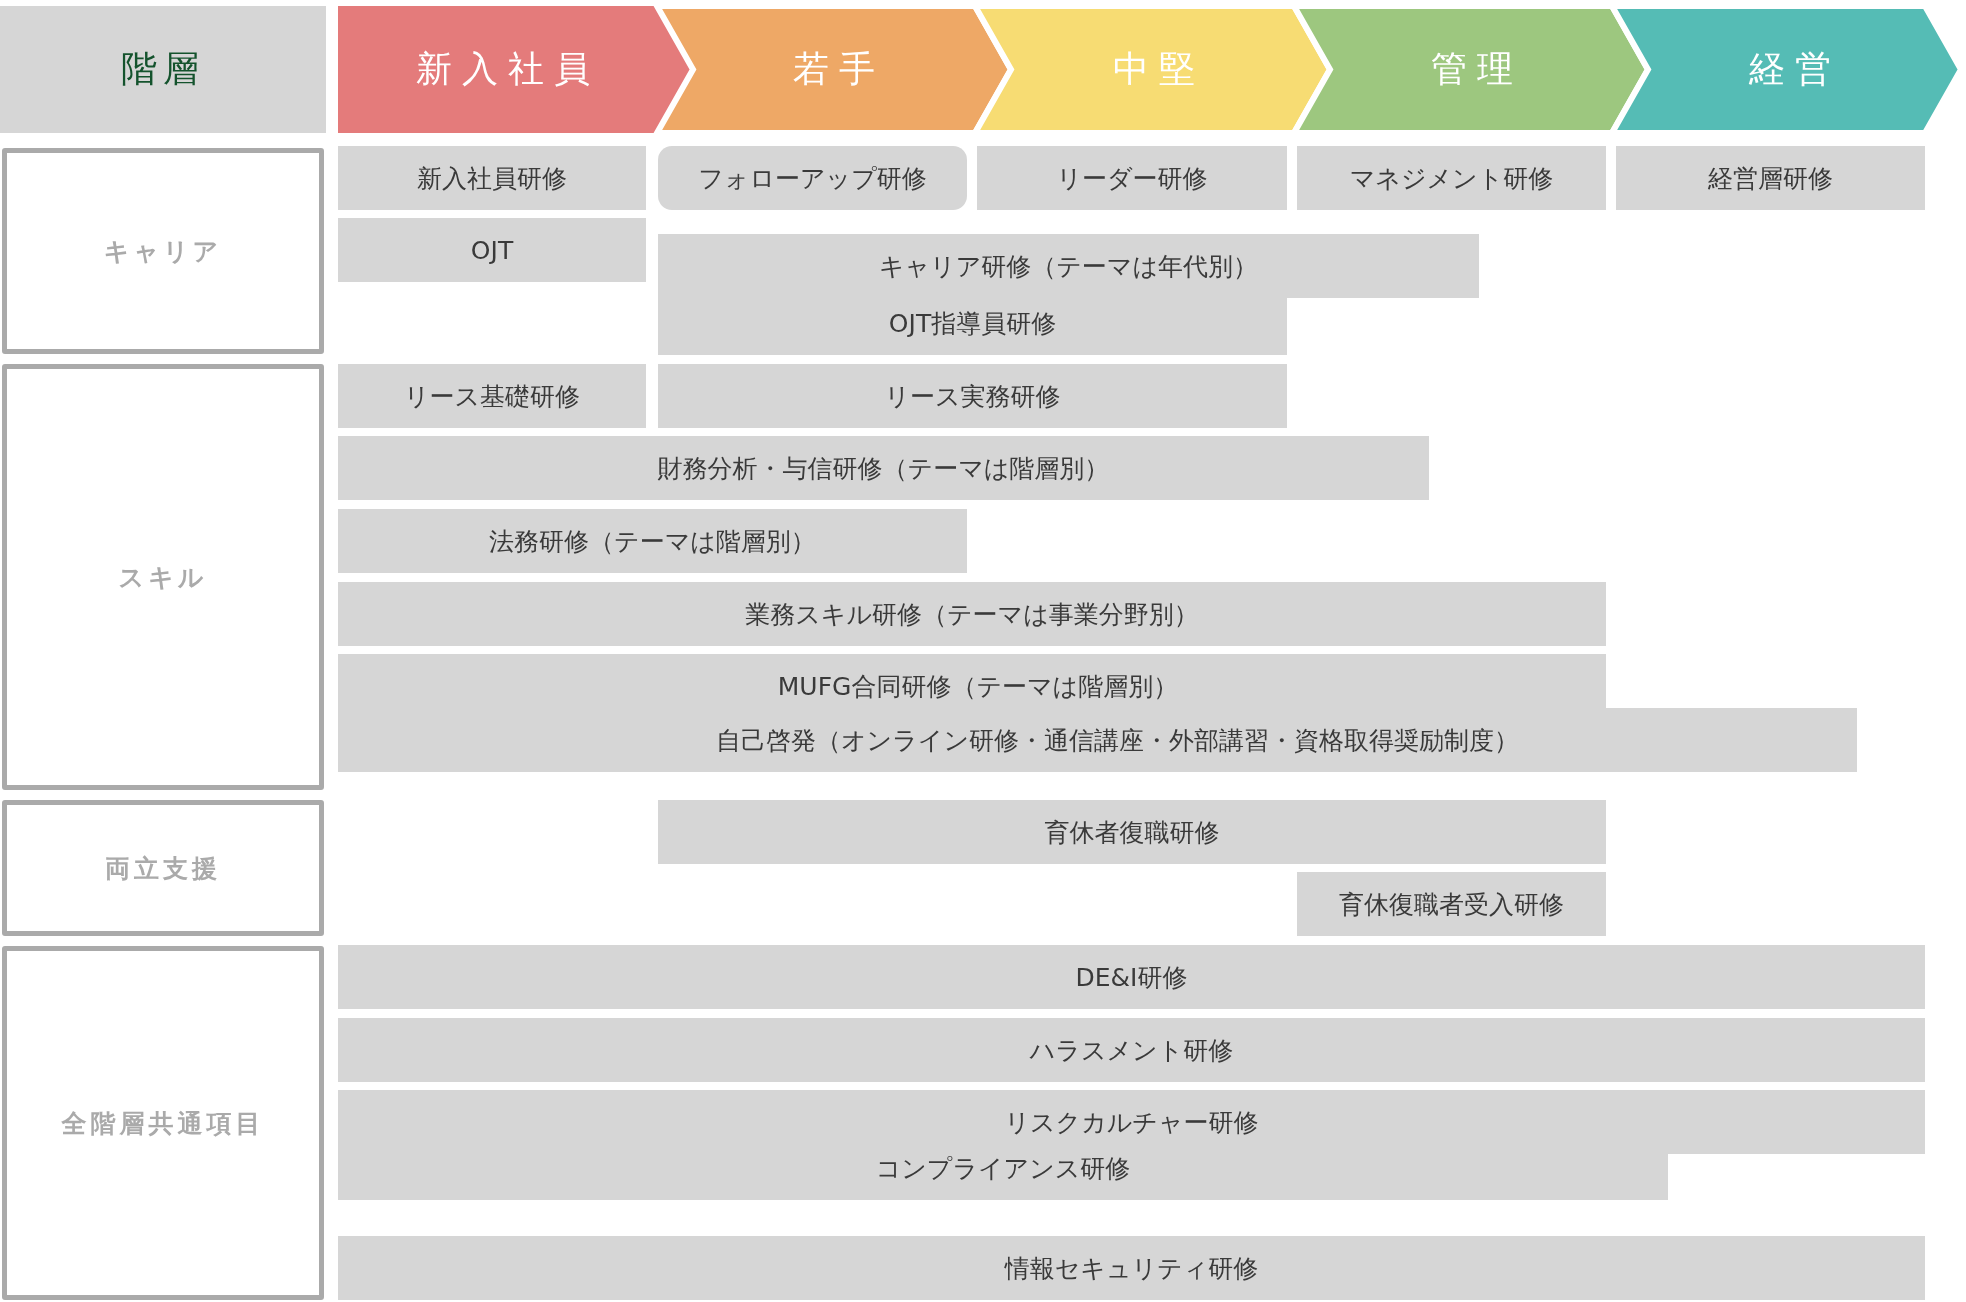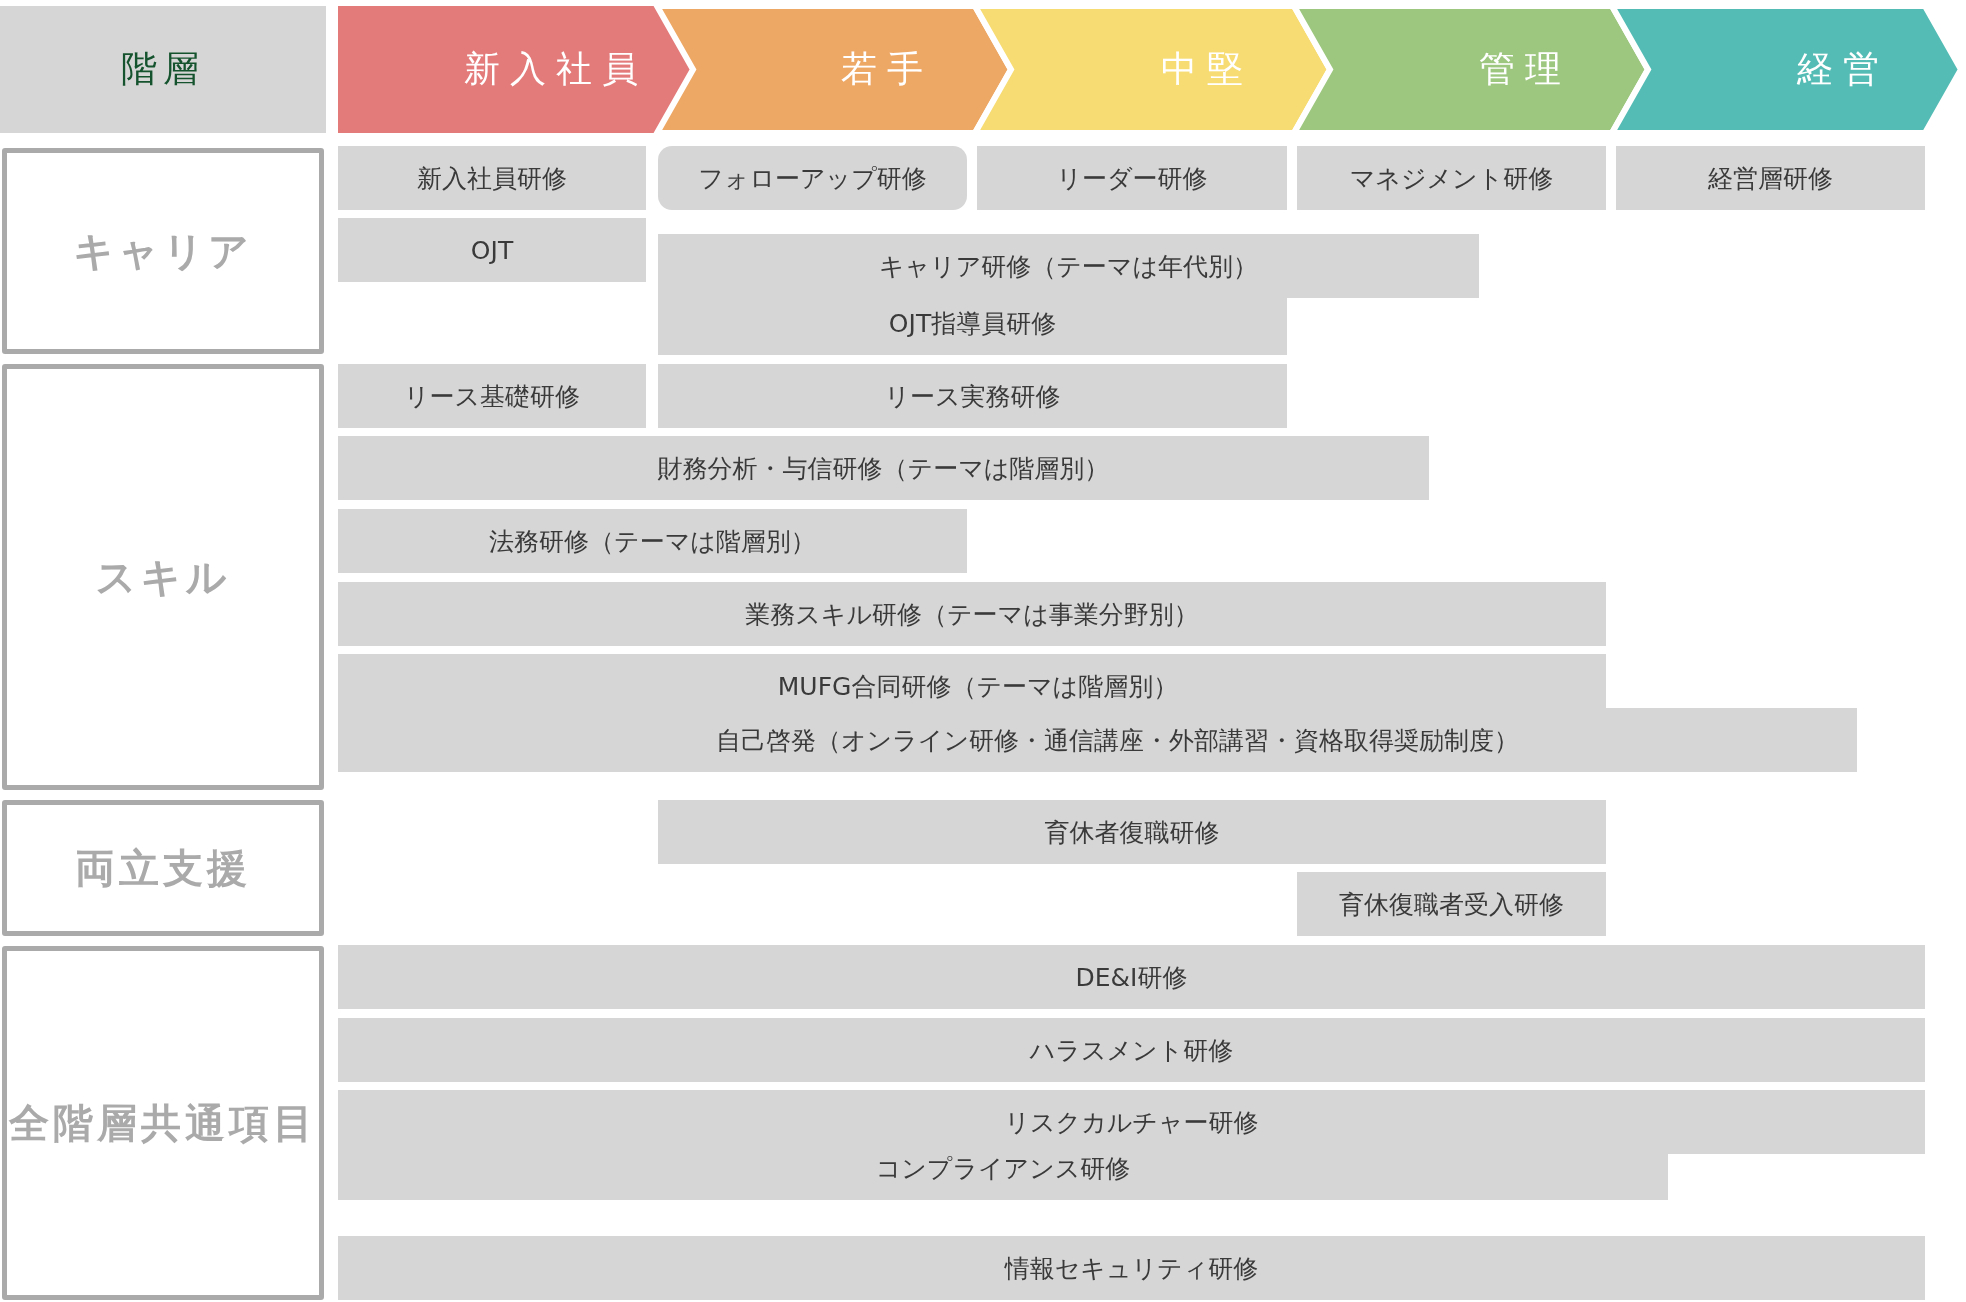--- a/index.html
+++ b/index.html
@@ -4,24 +4,24 @@
 <style>
   html, body { margin:0; padding:0; background:#ffffff; }
   body { width:1966px; height:1302px; position:relative; overflow:hidden;
          font-family:"DejaVu Sans","Liberation Sans",sans-serif; }
   .abs { position:absolute; box-sizing:border-box; }
   .hdr-label { left:0; top:6; width:326px; height:127px; top:6px; background:#D6D6D6;
                display:flex; align-items:center; justify-content:center;
                font-size:36px; color:#14532d; letter-spacing:6px; }
   .arrows { left:0; top:6px; width:1966px; height:127px; }
   .arrow-text { position:absolute; top:6px; height:127px; display:flex; align-items:center;
-                justify-content:center; color:#ffffff; font-size:36px; letter-spacing:10px;padding-left:48px; }
+                justify-content:center; color:#ffffff; font-size:36px; letter-spacing:10px; }
   .cat { left:2px; width:322px; border:5px solid #AAAAAA; border-radius:3px; background:#fff;
          display:flex; align-items:center; justify-content:center;
-         color:#AAAAAA; font-size:40px; font-weight:bold; letter-spacing:4px; }
+         color:#AAAAAA; font-size:25px; font-weight:bold; letter-spacing:4px; }
   .cell { background:#D6D6D6; display:flex; align-items:center; justify-content:center;
           color:#3A3A3A; font-size:25px; white-space:nowrap; height:64px; }
 </style>
 </head>
 <body>
 
 <div class="abs hdr-label">階層</div>
 
 <svg class="abs arrows" viewBox="0 0 1966 127" width="1966" height="127">
   <polygon points="338,0 657,0 693,63.5 657,127 338,127" fill="#E47B7B" stroke="#ffffff" stroke-width="0"></polygon>

